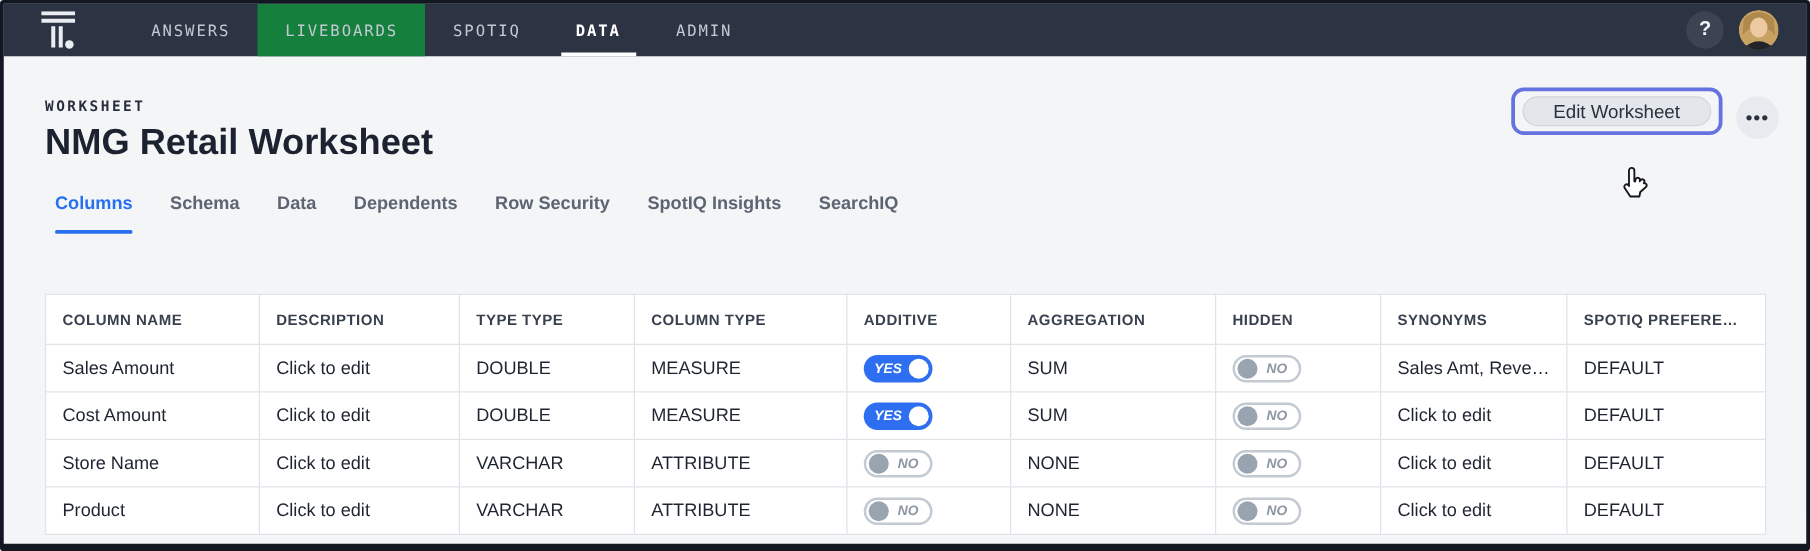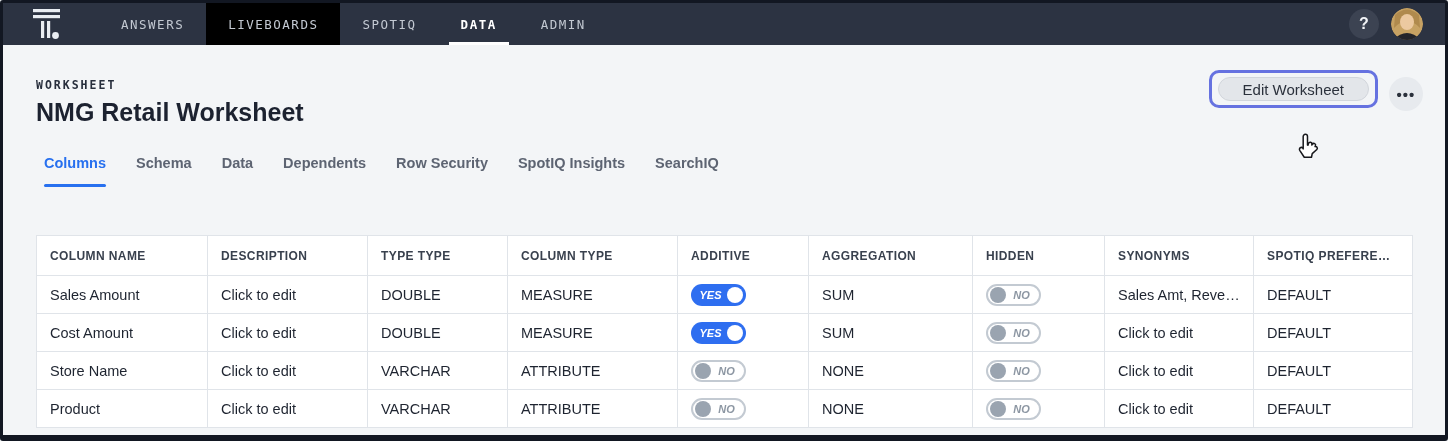--- a/index.html
+++ b/index.html
@@ -10,34 +10,34 @@
     border-radius:3px; pointer-events:none; z-index:50; }
 
   
   .navbar { position:absolute; left:3px; right:3px; top:3px; height:42px; background:#2c3342;
     display:flex; align-items:stretch; }
   .logo-wrap { width:96px; display:flex; align-items:center; padding-left:30px; }
   .nav-menu { display:flex; align-items:stretch; }
   .nav-item { position:relative; display:flex; align-items:center; padding:0 22px;
     font-family:"DejaVu Sans Mono", monospace; font-size:12.5px; letter-spacing:1.5px;
     color:#c3c9d2; cursor:pointer; }
-  .nav-item.shaded { background:#000000; }
+  .nav-item.shaded { background:#15803d; }
   .nav-item.active { color:#ffffff; font-weight:bold; }
   .nav-item.active::after { content:""; position:absolute; left:10px; right:10px; bottom:0;
     height:3px; background:#ffffff; }
   .nav-right { margin-left:auto; display:flex; align-items:center; gap:12px; padding-right:22px; }
   .help-btn { width:30px; height:30px; border-radius:50%; background:#3c4352; color:#f2f4f7;
     display:flex; align-items:center; justify-content:center; font-size:16px; font-weight:bold; cursor:pointer; }
   .avatar { width:32px; height:32px; border-radius:50%; overflow:hidden; cursor:pointer; }
 
   
   .content { position:absolute; left:3px; right:3px; top:45px; bottom:6px; }
   .eyebrow { position:absolute; left:33px; top:33px; font-family:"DejaVu Sans Mono", monospace;
     font-size:11.5px; font-weight:bold; letter-spacing:2px; color:#272e3c; }
-  .page-title { position:absolute; left:33px; top:53px; font-size:25px; font-weight:bold; color:#1c2230; }
+  .page-title { position:absolute; left:33px; top:53px; font-size:29px; font-weight:bold; color:#1c2230; }
   .edit-annotation { position:absolute; right:67px; top:25px; border:3px solid #6672e0;
     border-radius:10px; padding:4px 6px; background:transparent; }
   .edit-btn { height:24px; padding:0 24px; border:1px solid #d2d6dc; border-radius:18px;
     background:#e3e6ea; font-size:15px; color:#2b313c; cursor:pointer;
     font-family:"Liberation Sans", sans-serif; }
   .more-btn { position:absolute; right:22px; top:32px; width:34px; height:34px; border-radius:50%;
     background:#e7eaee; border:none; color:#2b313c; font-size:15px; font-weight:bold;
     letter-spacing:1px; cursor:pointer; display:flex; align-items:center; justify-content:center; }
   .cursor-hand { position:absolute; left:1293px; top:88px; width:26px; height:28px; z-index:60; }
 

